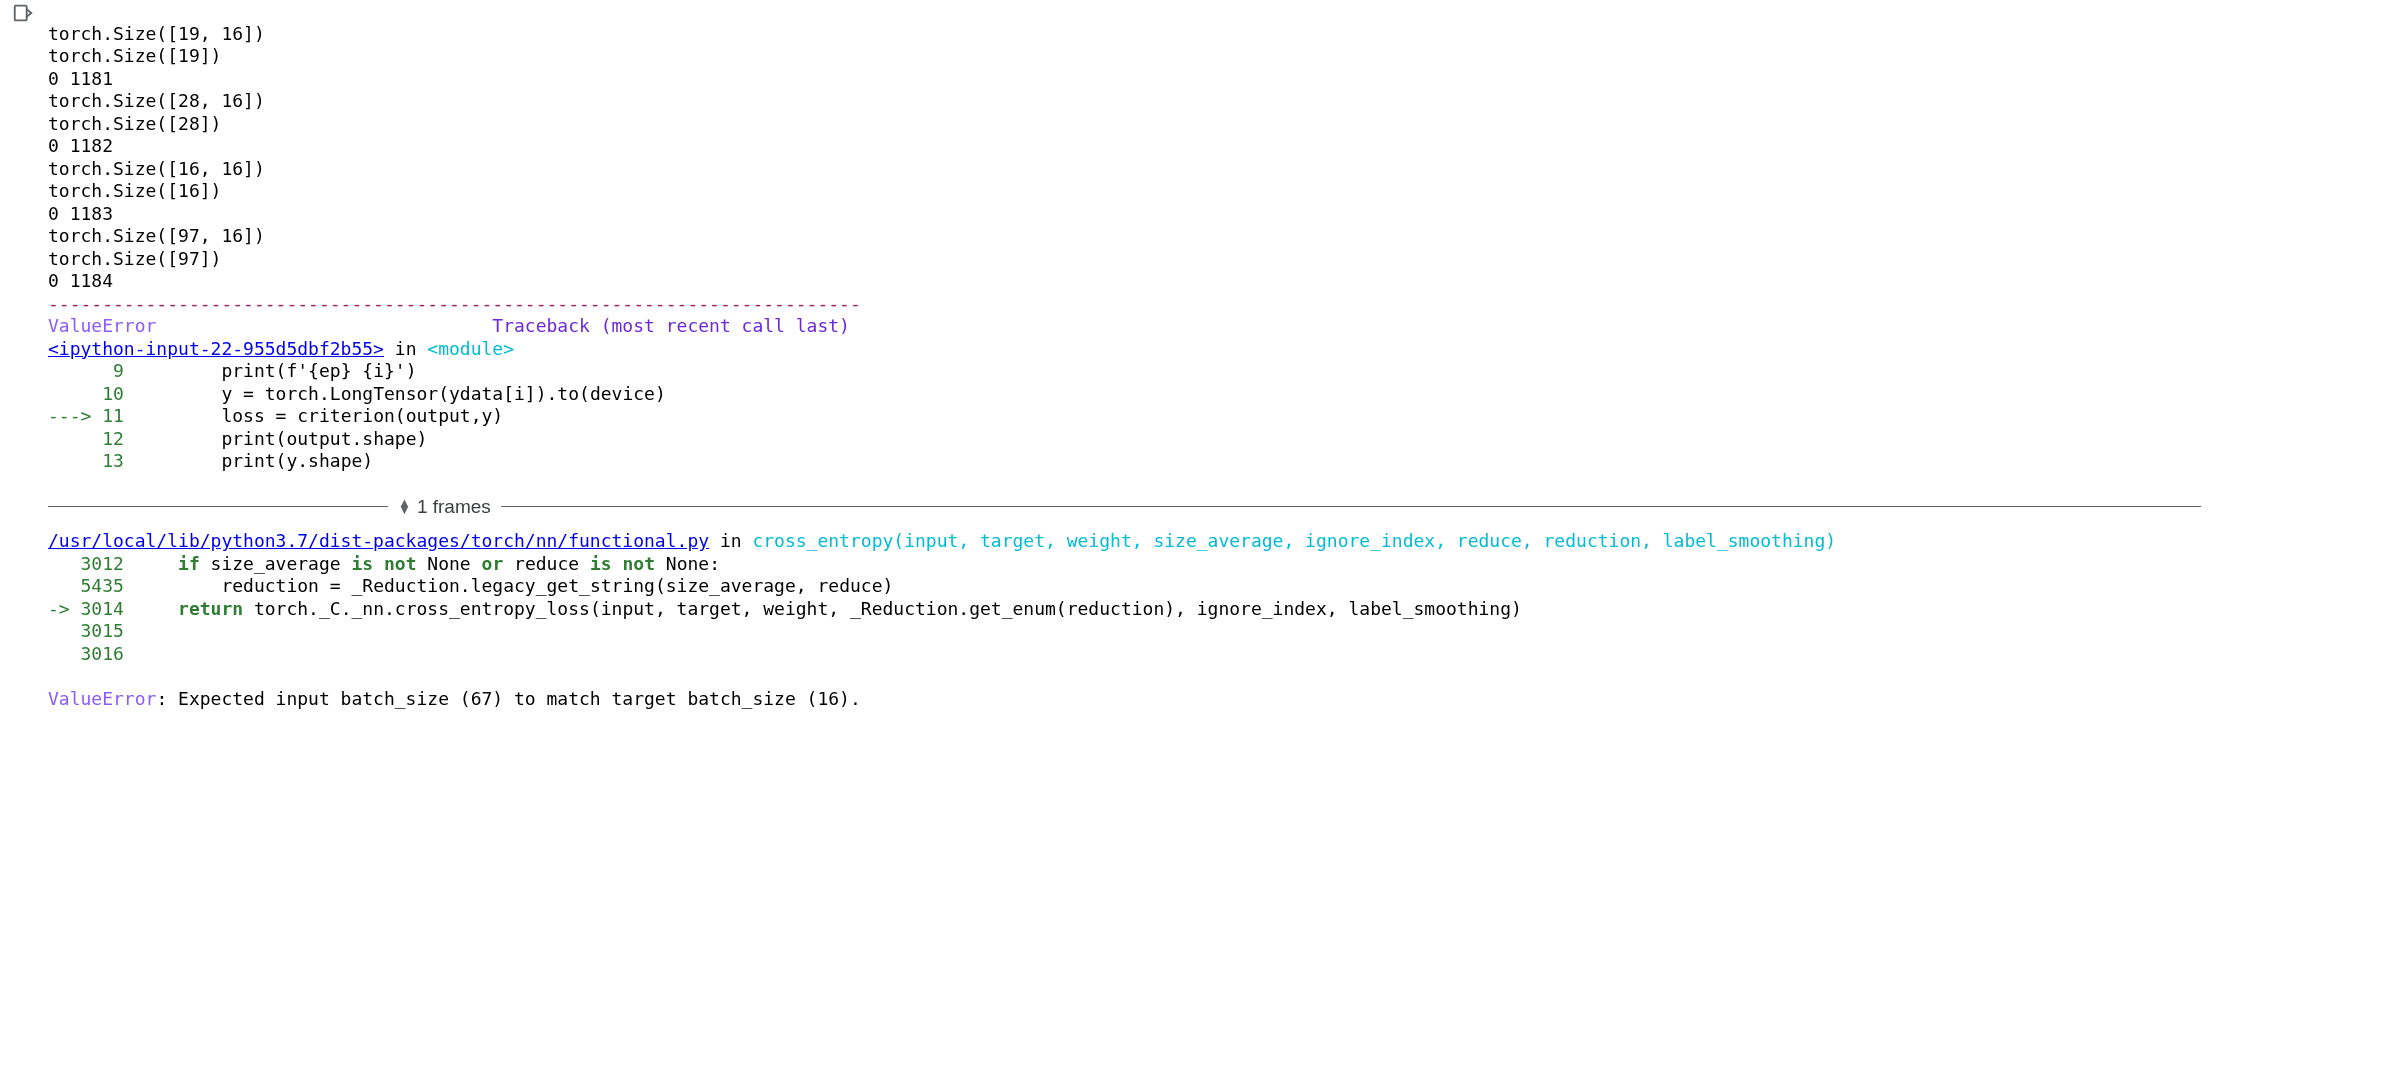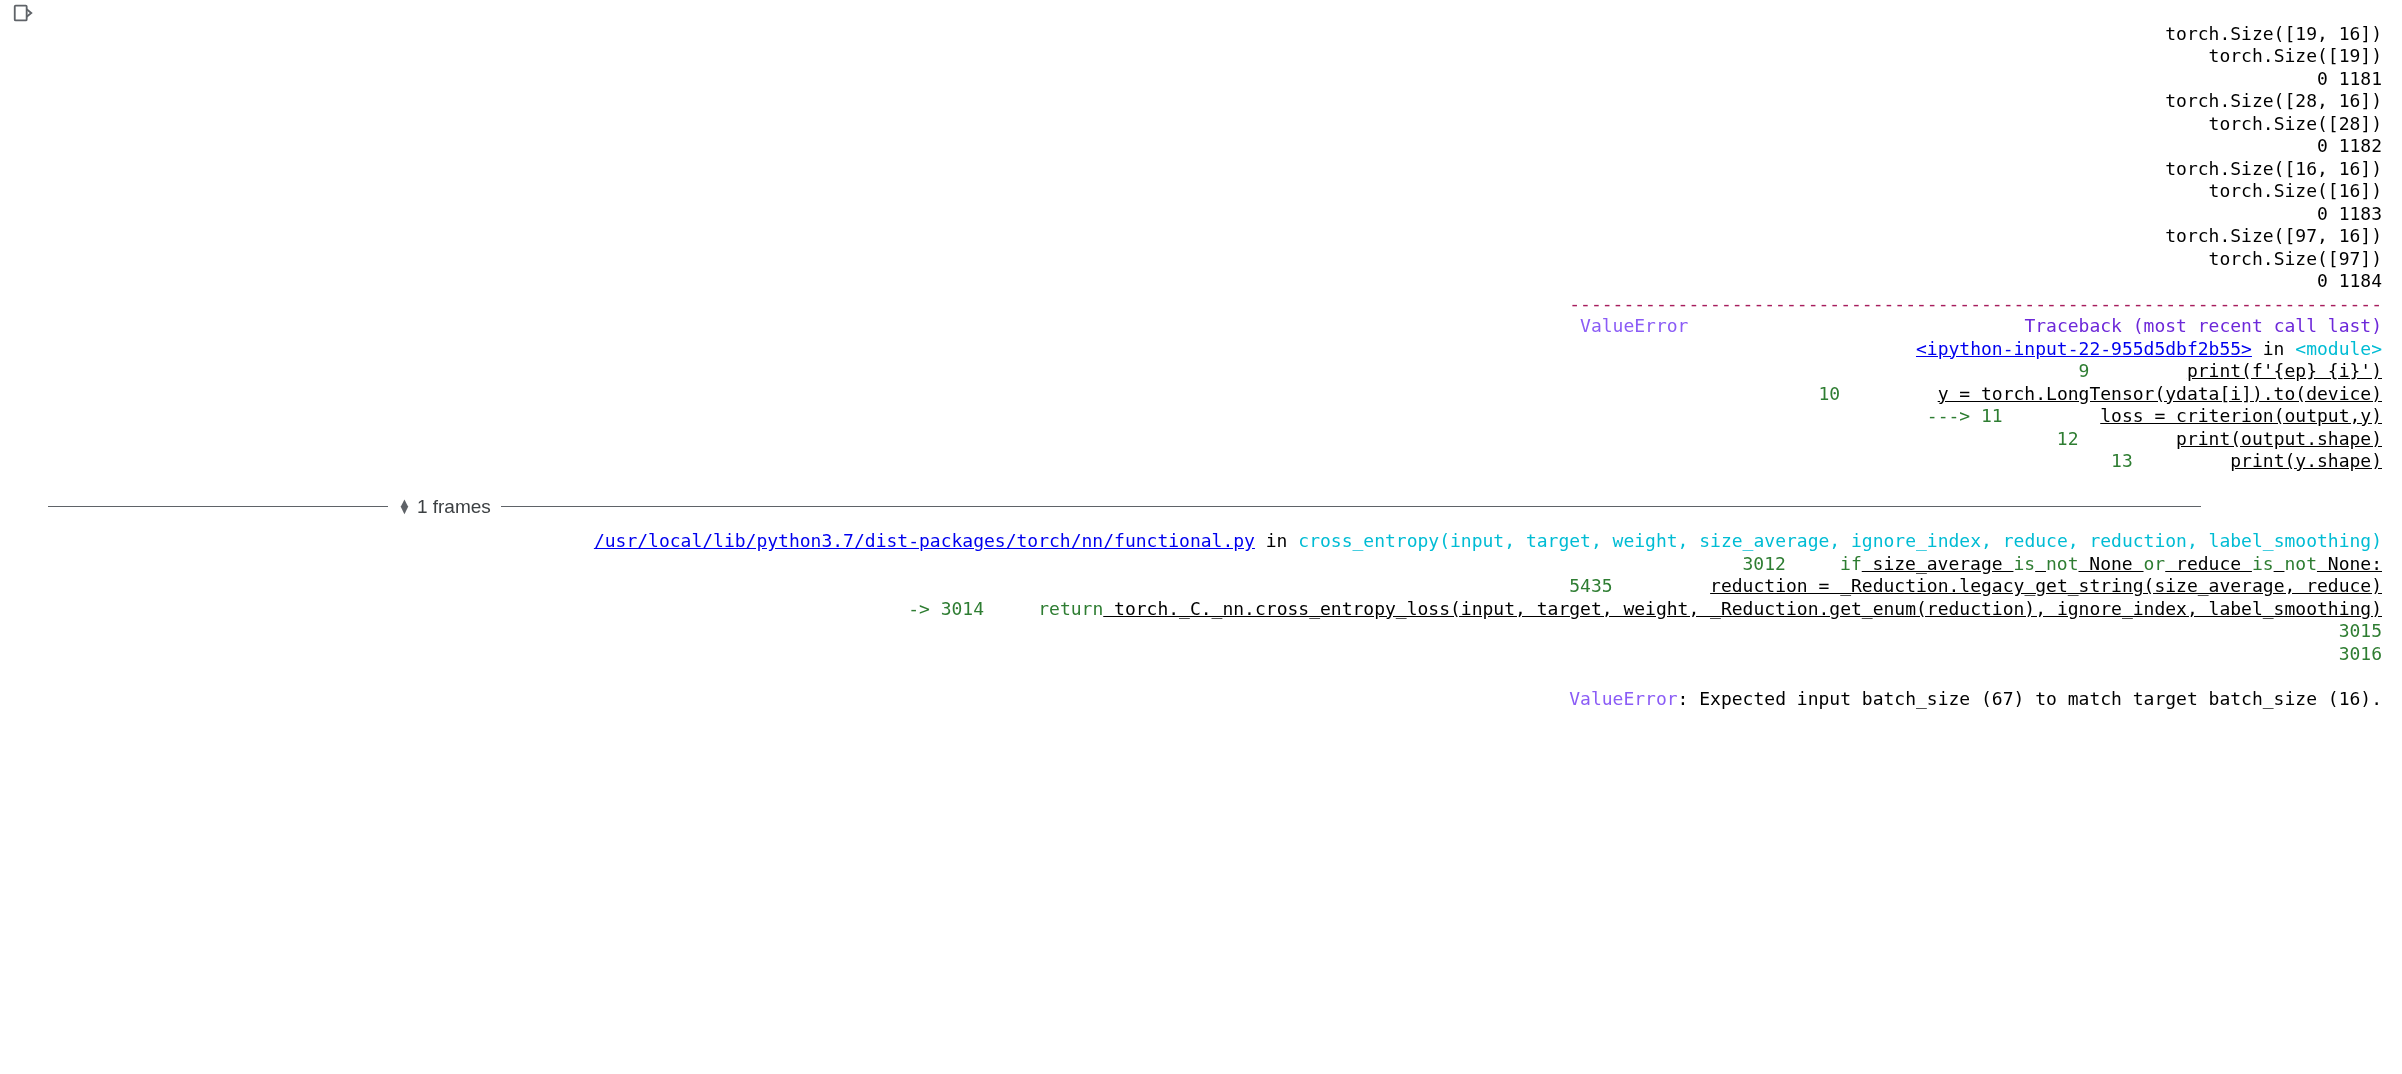--- a/index.html
+++ b/index.html
@@ -20,34 +20,33 @@
     flex: 0 0 48px;
     padding-top: 2px;
     padding-left: 12px;
   }
   .gutter svg { display: block; }
   .output {
     flex: 1;
     white-space: pre;
     overflow: visible;
     padding-right: 20px;
-    text-align: right;
   }
   .stdout-line { color: #000; }
   .tb-sep { color: #a71d5d; }
   .tb-err-name { color: #8b5cf6; }
   .tb-head { color: #6d28d9; }
   .tb-link { color: #0000ee; text-decoration: underline; }
   .tb-in { color: #000; margin-top: 20px; }
   .tb-module { color: #00bcd4; }
   .tb-func { color: #00bcd4; }
   .tb-lineno { color: #2e7d32; }
   .tb-arrow { color: #2e7d32; }
-  .tb-code { color: #000; text-decoration: underline; }
-  .tb-kw { color: #2e7d32; font-weight: normal; }
+  .tb-code { color: #000; }
+  .tb-kw { color: #2e7d32; font-weight: bold; }
   .tb-msg { color: #000; }
   .frames-wrap {
     display: flex;
     align-items: center;
     margin: 22px 0 12px 0;
     font-family: Arial, sans-serif;
     font-size: 19px;
     color: #3c4043;
   }
   .frames-rule {

